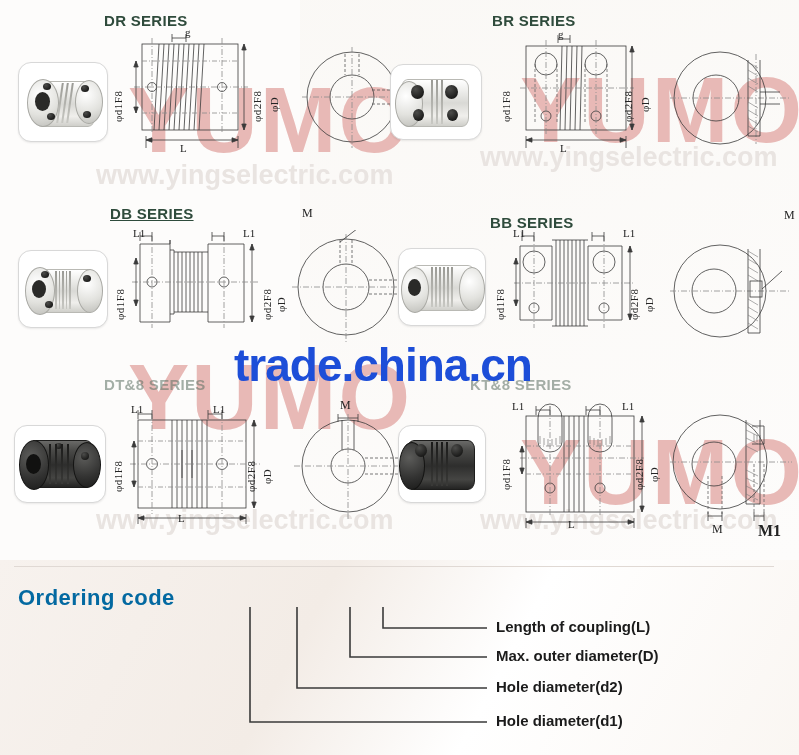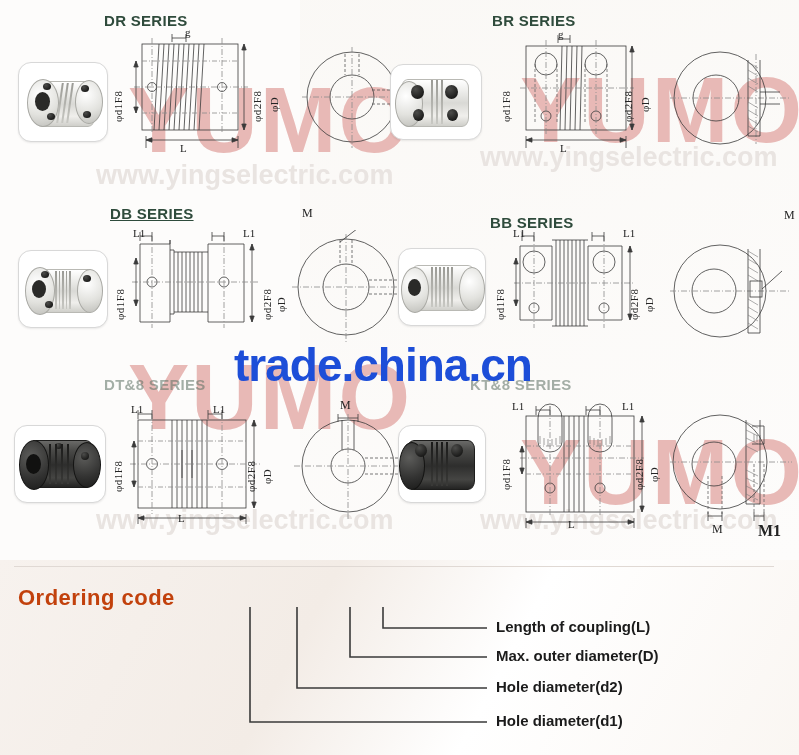--- a/index.html
+++ b/index.html
@@ -91,21 +91,21 @@
   .hlabel{
     position:absolute;
     font-family:"Liberation Serif", serif;
     font-size:11px;color:#242424;white-space:nowrap;
   }
 
   
   .order-wrap{position:absolute;left:0;top:560px;width:799px;height:195px;}
   .order-title{
     position:absolute;left:18px;top:25px;
-    font-size:22px;font-weight:bold;color:#c2410c;
+    font-size:22px;font-weight:bold;color:#0369a1;
     font-family:"Liberation Sans",sans-serif;letter-spacing:.5px;
   }
   .order-code{
     position:absolute;top:25px;left:200px;
     font-size:22px;font-weight:bold;color:#1f5230;
     font-family:"Liberation Sans",sans-serif;letter-spacing:.3px;
   }
   .legend-item{
     position:absolute;
     font-size:15px;font-weight:bold;color:#1b1b1b;

